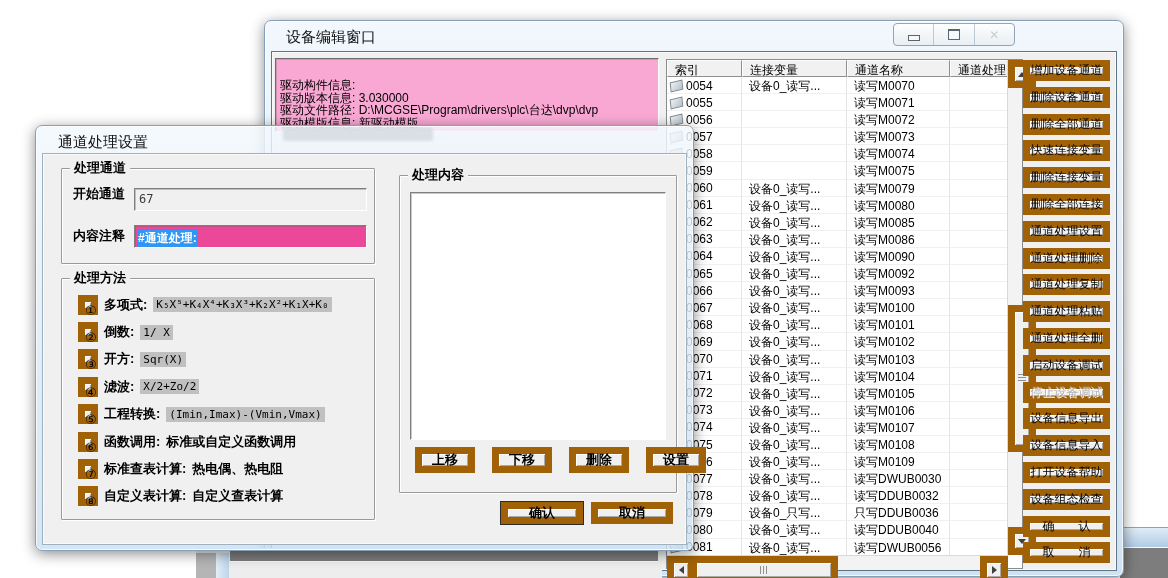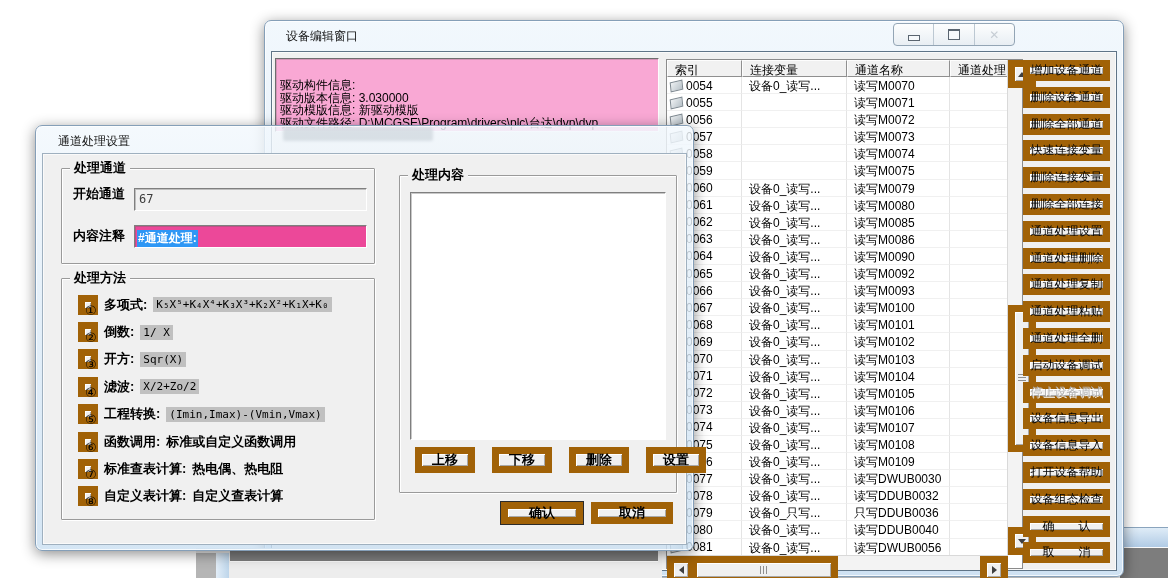--- a/index.html
+++ b/index.html
@@ -4,21 +4,21 @@
 <style>
   html,body{margin:0;padding:0;}
   body{font-family:"Liberation Sans","DejaVu Sans",sans-serif;}
   #canvas{position:relative;width:1168px;height:578px;background:#ffffff;overflow:hidden;}
 
   
   .aero{position:absolute;border:1px solid #859fb8;border-radius:7px;
     background:linear-gradient(180deg,#f2f8fd 0%,#e2edf8 45%,#cfe2f3 100%);
     box-shadow:0 3px 14px rgba(0,0,0,.45), inset 0 0 0 1px rgba(255,255,255,.75);}
   .titlebar{position:absolute;left:0;top:0;right:0;height:27px;cursor:default;}
-  .title-text{position:absolute;top:7px;font-size:12px;color:#111;white-space:nowrap;}
+  .title-text{position:absolute;top:7px;font-size:15px;color:#111;white-space:nowrap;}
   .client{position:absolute;background:#f0f0f0;border:1px solid #5f7487;box-shadow:inset 0 0 0 1px #fafafa;}
 
   
   .btn3d{background:#f0f0f0;border:7px solid #a16207;
     box-shadow:inset 1px 1px 0 #ffffff,inset -1px -1px 0 #a9a9a9;}
   .sunken{border:1px solid;border-color:#7f7f7f #ffffff #ffffff #7f7f7f;
     box-shadow:inset 1px 1px 0 #4e4e4e0f, inset 1px 1px 0 #6262624d;background:#fff;}
   .group{position:absolute;border:1px solid #9a9a9a;border-radius:1px;
     box-shadow:inset 1px 1px 0 #ffffff,1px 1px 0 #ffffff;}
   .group>.legend{position:absolute;top:-9px;left:8px;background:#f0f0f0;padding:0 4px;
@@ -146,22 +146,22 @@
           </div>
         <div class="cap-btn">
             <span class="glyph-close">✕</span>
           </div>
       </div>
     </div>
     <div id="dw-client" class="client">
       <div id="info-panel">
           <div class="info-line">驱动构件信息:</div>
           <div class="info-line">驱动版本信息: 3.030000</div>
+          <div class="info-line">驱动文件路径: D:\MCGSE\Program\drivers\plc\台达\dvp\dvp</div>
           <div class="info-line">驱动模版信息: 新驱动模版</div>
-          <div class="info-line">驱动文件路径: D:\MCGSE\Program\drivers\plc\台达\dvp\dvp</div>
         </div>
 
       <div id="table-wrap">
         <div id="table-header">
             <div class="hcell c0">索引</div>
             <div class="hcell c1">连接变量</div>
             <div class="hcell c2">通道名称</div>
             <div class="hcell c3">通道处理</div>
           </div>
         <div id="table-body">

